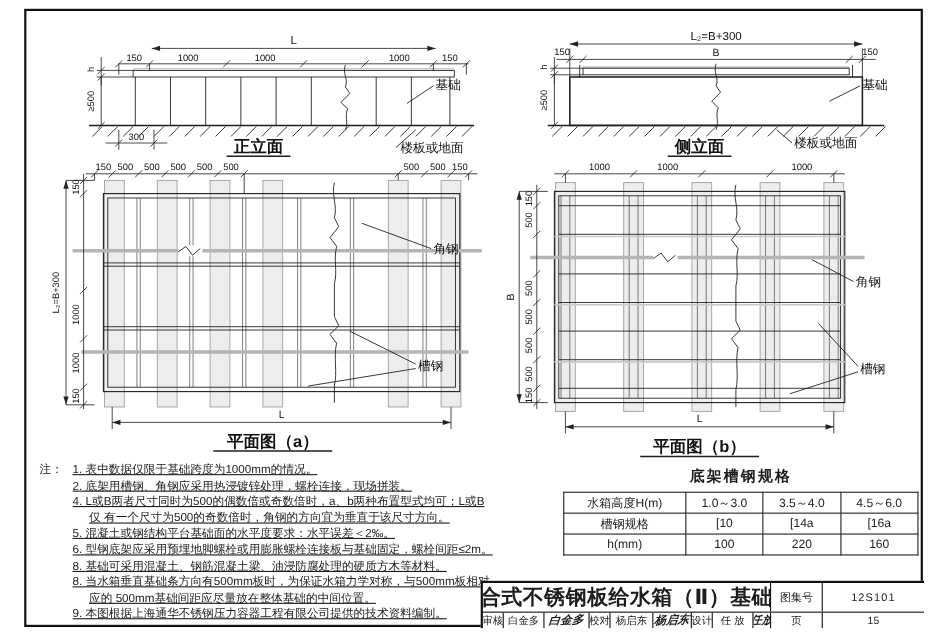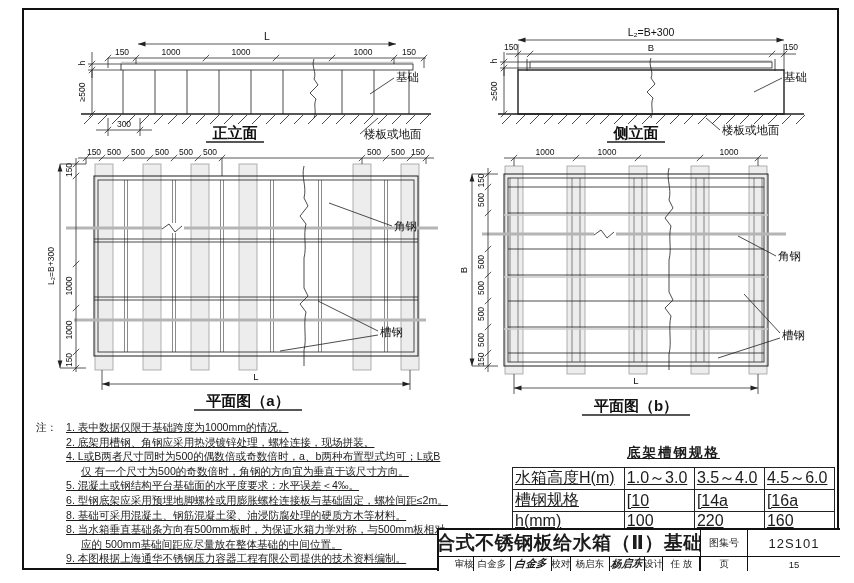--- a/index.html
+++ b/index.html
@@ -19,33 +19,33 @@
   .strip{fill:#ededed;stroke:#9e9e9e;stroke-width:.8;}
   .t85{font-size:8.5px;}
   .t9{font-size:9.5px;}
   .t10{font-size:10.5px;}
   .t11{font-size:11.5px;}
   .tt{font-size:15px;font-weight:bold;}
   .notes{position:absolute;left:36px;top:420px;width:412px;font-size:10.6px;line-height:14.6px;}
   .notes .prefix{position:absolute;left:0;top:0;}
   .notes .items{margin-left:30px;text-decoration:underline;}
   .note-item{padding-left:15px;text-indent:-15px;}
-  .spec{position:absolute;left:512px;top:444px;width:323px;text-decoration:underline;}
+  .spec{position:absolute;left:512px;top:424px;width:323px;}
   .spec-title{text-align:center;font-weight:bold;font-size:13.5px;margin-bottom:5px;letter-spacing:2px;}
   table.spec-t{border-collapse:collapse;width:100%;}
-  table.spec-t td{border:1.4px solid #222;text-align:left;font-size:16px;height:18px;padding:0 2px;}
+  table.spec-t td{border:1.4px solid #222;text-align:center;font-size:11px;height:18px;padding:0 2px;}
   .tblock{position:absolute;left:437px;top:528px;width:401px;height:41px;
           border-left:2px solid #111;border-top:2px solid #111;background:#fff;display:flex;flex-direction:column;}
   .tb-row1{display:flex;height:27px;border-bottom:1.5px solid #111;}
-  .tb-row2{display:flex;flex:1;align-items:stretch;padding-left:16px;}
+  .tb-row2{display:flex;flex:1;align-items:stretch;}
   .tb-cell{display:flex;align-items:center;justify-content:center;border-right:1px solid #111;overflow:hidden;white-space:nowrap;}
   .tb-cell:last-child{border-right:none;}
   .tb-title{flex:1;font-size:19px;font-weight:bold;letter-spacing:.5px;}
   .tb-atlas-l{width:46px;font-size:10px;}
-  .tb-atlas-v{width:92px;font-size:13px;letter-spacing:1px;}
+  .tb-atlas-v{width:92px;font-size:10px;letter-spacing:1px;}
   .tb-row2 .tb-cell{font-size:9.5px;}
   .sig{font-style:italic;font-weight:bold;font-size:10.5px;transform:skewX(-8deg) rotate(-2deg);}
   .c18{width:18px;} .c36{width:36px;} .c40{width:40px;} .c34{width:34px;} .c38{width:38px;} .c27{flex:1;}
   .c46{width:46px;} .c92{width:92px;}
 </style>
 </head>
 <body>
 
 <div class="page">
   <div class="frame"></div>
@@ -366,21 +366,21 @@
       <line x1="126" y1="271" x2="234" y2="271" class="k w1"></line>
     </g>
   </svg>
 
   <div class="notes">
     <div class="prefix">注：</div>
     <div class="items">
       <div class="note-item">1. 表中数据仅限于基础跨度为1000mm的情况。</div>
       <div class="note-item">2. 底架用槽钢、角钢应采用热浸镀锌处理，螺栓连接，现场拼装。</div>
       <div class="note-item">4. L或B两者尺寸同时为500的偶数倍或奇数倍时，a、b两种布置型式均可；L或B仅 有一个尺寸为500的奇数倍时，角钢的方向宜为垂直于该尺寸方向。</div>
-      <div class="note-item">5. 混凝土或钢结构平台基础面的水平度要求：水平误差＜4‰。</div>
+      <div class="note-item">5. 混凝土或钢结构平台基础面的水平度要求：水平误差＜2‰。</div>
       <div class="note-item">6. 型钢底架应采用预埋地脚螺栓或用膨胀螺栓连接板与基础固定，螺栓间距≤2m。</div>
       <div class="note-item">8. 基础可采用混凝土、钢筋混凝土梁、油浸防腐处理的硬质方木等材料。</div>
       <div class="note-item">8. 当水箱垂直基础条方向有500mm板时，为保证水箱力学对称，与500mm板相对应的 500mm基础间距应尽量放在整体基础的中间位置。</div>
       <div class="note-item">9. 本图根据上海通华不锈钢压力容器工程有限公司提供的技术资料编制。</div>
     </div>
   </div>
 
   <div class="spec">
     <div class="spec-title">底架槽钢规格</div>
     <table class="spec-t">

